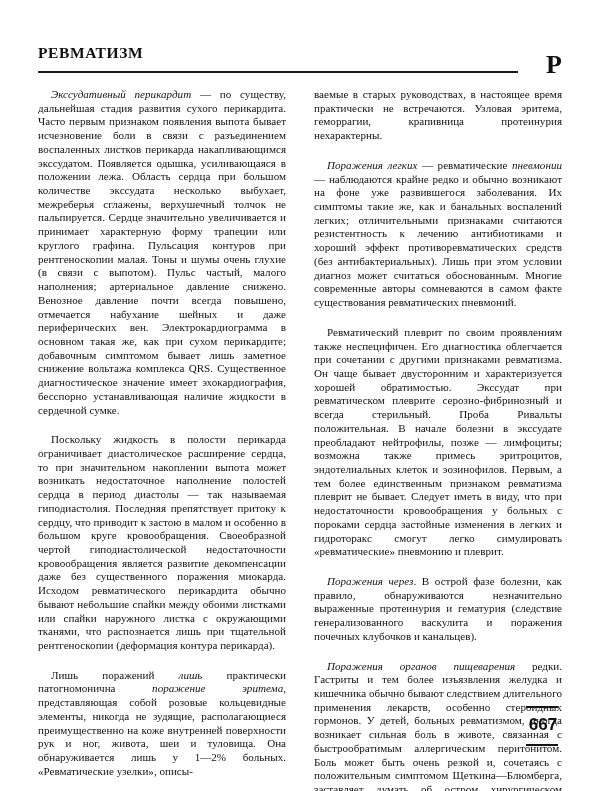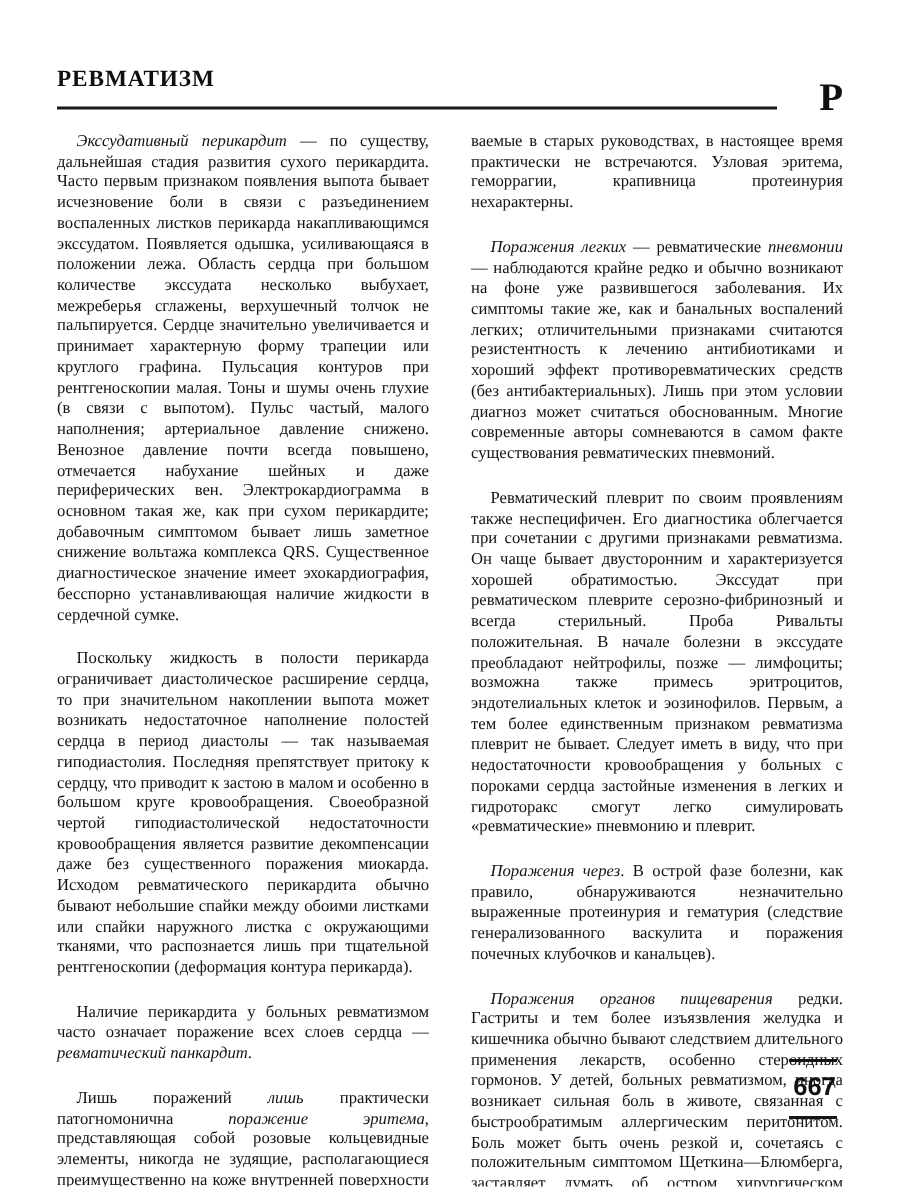--- a/index.html
+++ b/index.html
@@ -142,23 +142,20 @@
 
     <div class="col col-left">
 
 
       <p class="indent">
         <em>Экссудативный перикардит</em><span> — по существу, дальнейшая стадия развития сухого перикардита. Часто первым признаком появления выпота бывает исчезновение боли в связи с разъединением воспаленных листков перикарда накапливающимся экссудатом. Появляется одышка, усиливающаяся в положении лежа. Область сердца при большом количестве экссудата несколько выбухает, межреберья сглажены, верхушечный толчок не пальпируется. Сердце значительно увеличивается и принимает характерную форму трапеции или круглого графина. Пульсация контуров при рентгеноскопии малая. Тоны и шумы очень глухие (в связи с выпотом). Пульс частый, малого наполнения; артериальное давление снижено. Венозное давление почти всегда повышено, отмечается набухание шейных и даже периферических вен. Электрокардиограмма в основном такая же, как при сухом перикардите; добавочным симптомом бывает лишь заметное снижение вольтажа комплекса QRS. Существенное диагностическое значение имеет эхокардиография, бесспорно устанавливающая наличие жидкости в сердечной сумке.</span>
       </p>
 
       <p class="indent">Поскольку жидкость в полости перикарда ограничивает диастолическое расширение сердца, то при значительном накоплении выпота может возникать недостаточное наполнение полостей сердца в период диастолы — так называемая гиподиастолия. Последняя препятствует притоку к сердцу, что приводит к застою в малом и особенно в большом круге кровообращения. Своеобразной чертой гиподиастолической недостаточности кровообращения является развитие декомпенсации даже без существенного поражения миокарда. Исходом ревматического перикардита обычно бывают небольшие спайки между обоими листками или спайки наружного листка с окружающими тканями, что распознается лишь при тщательной рентгеноскопии (деформация контура перикарда).</p>
 
-      <p class="indent">
-        <span>Наличие перикардита у больных ревматизмом часто означает поражение всех слоев сердца — </span><em>ревматический панкардит</em><span>.</span>
-      </p>
 
       <p class="indent">
         <span>Лишь поражений </span><em>лишь</em><span> практически патогномонична </span><em>поражение эритема</em><span>, представляющая собой розовые кольцевидные элементы, никогда не зудящие, располагающиеся преимущественно на коже внутренней поверхности рук и ног, живота, шеи и туловища. Она обнаруживается лишь у 1—2% больных. «Ревматические узелки», описы-</span>
       </p>
 
     </div>
 
     <div class="col col-right">
 
       <p>ваемые в старых руководствах, в настоящее время практически не встречаются. Узловая эритема, геморрагии, крапивница протеинурия нехарактерны.</p>

